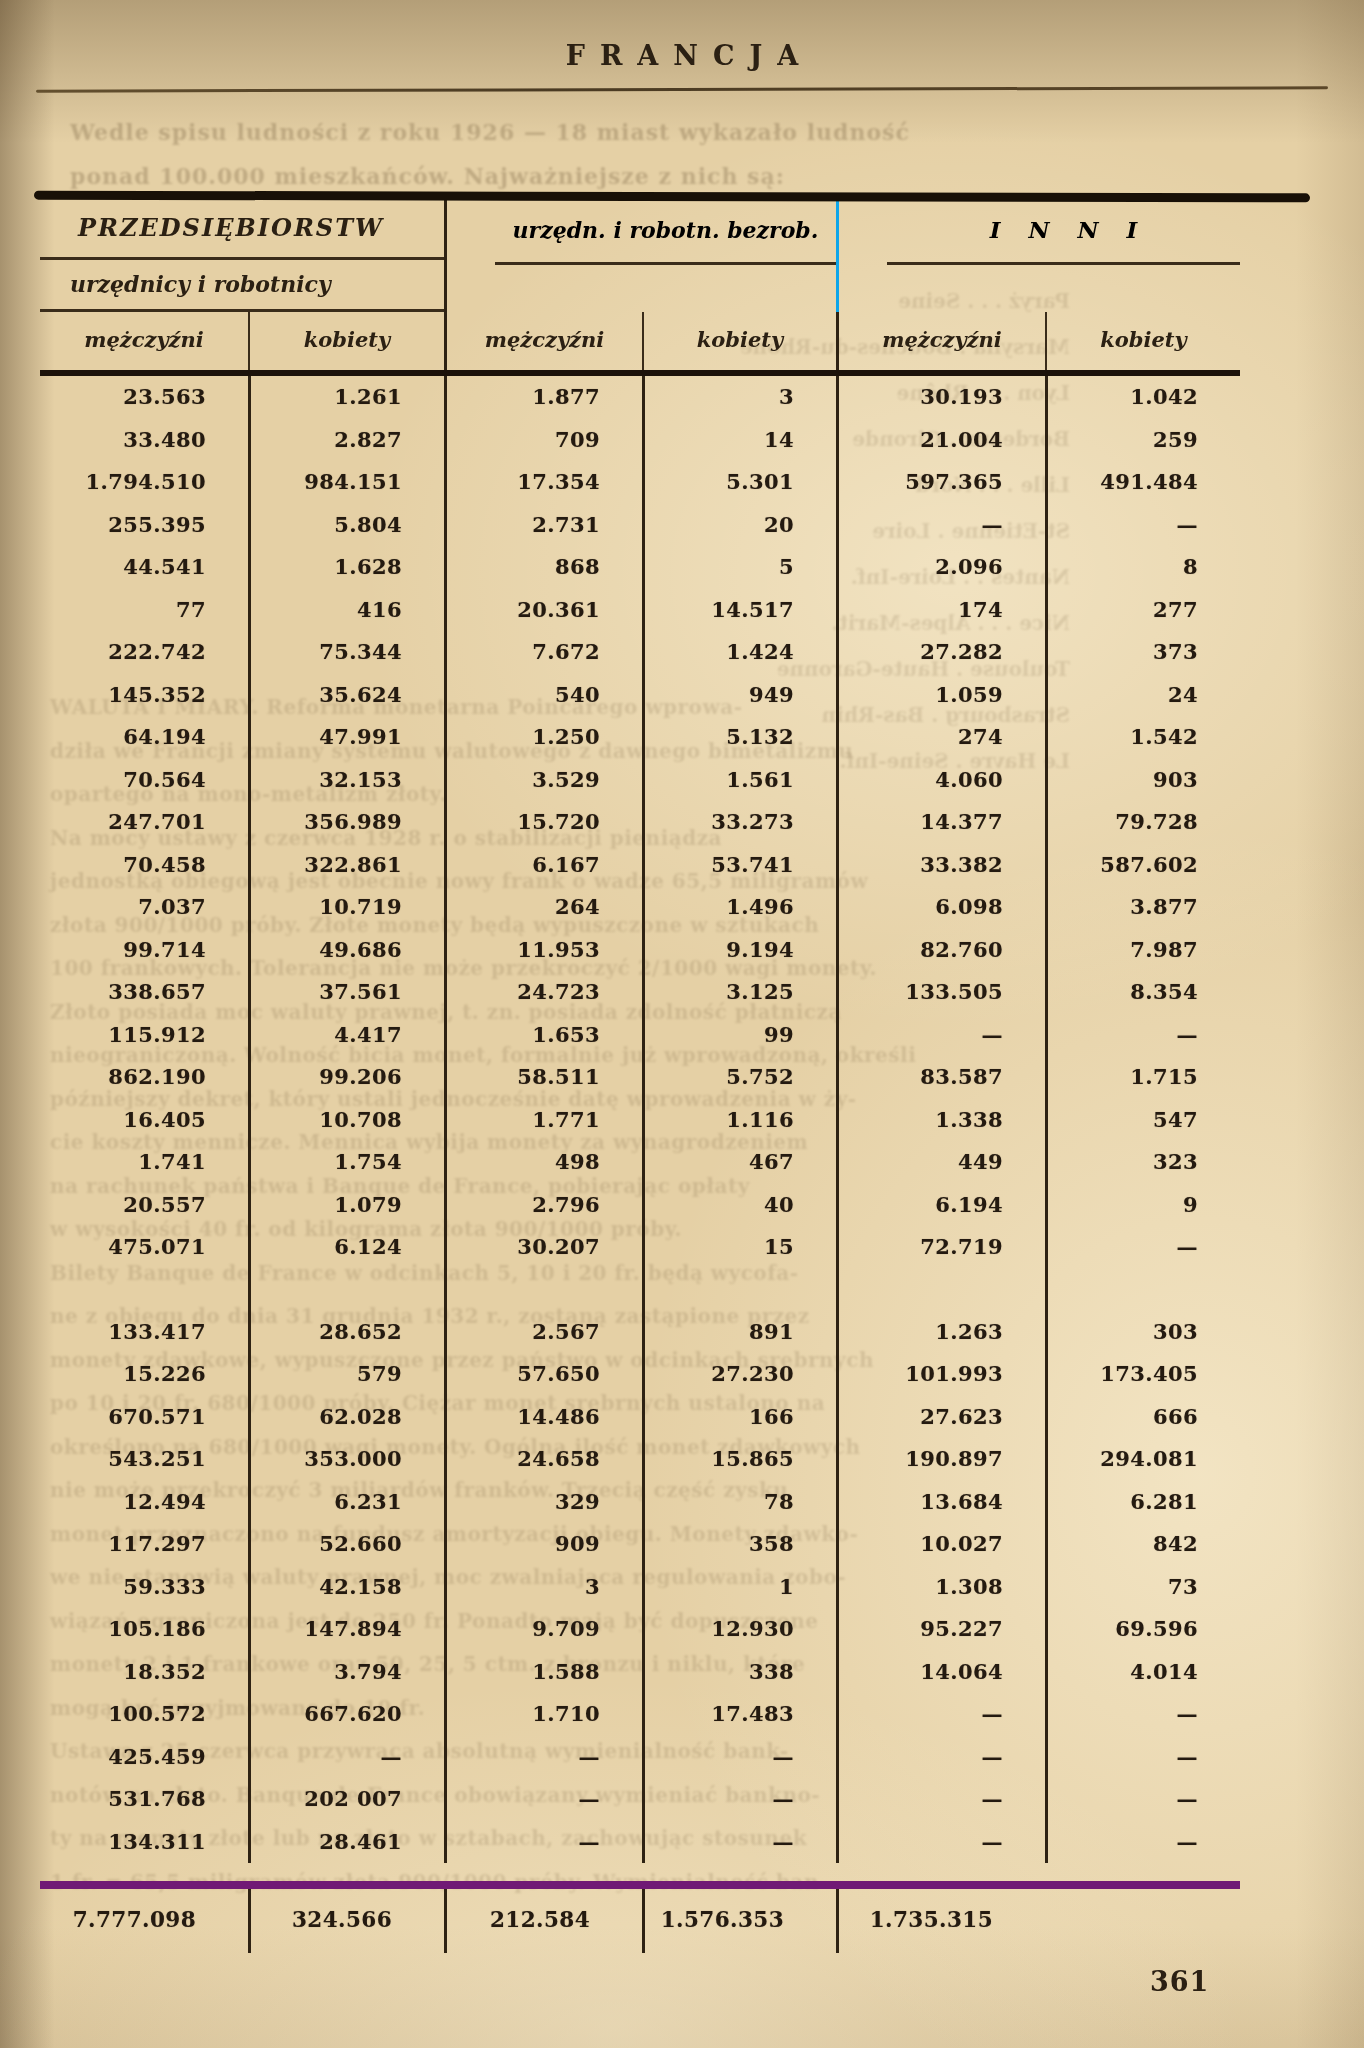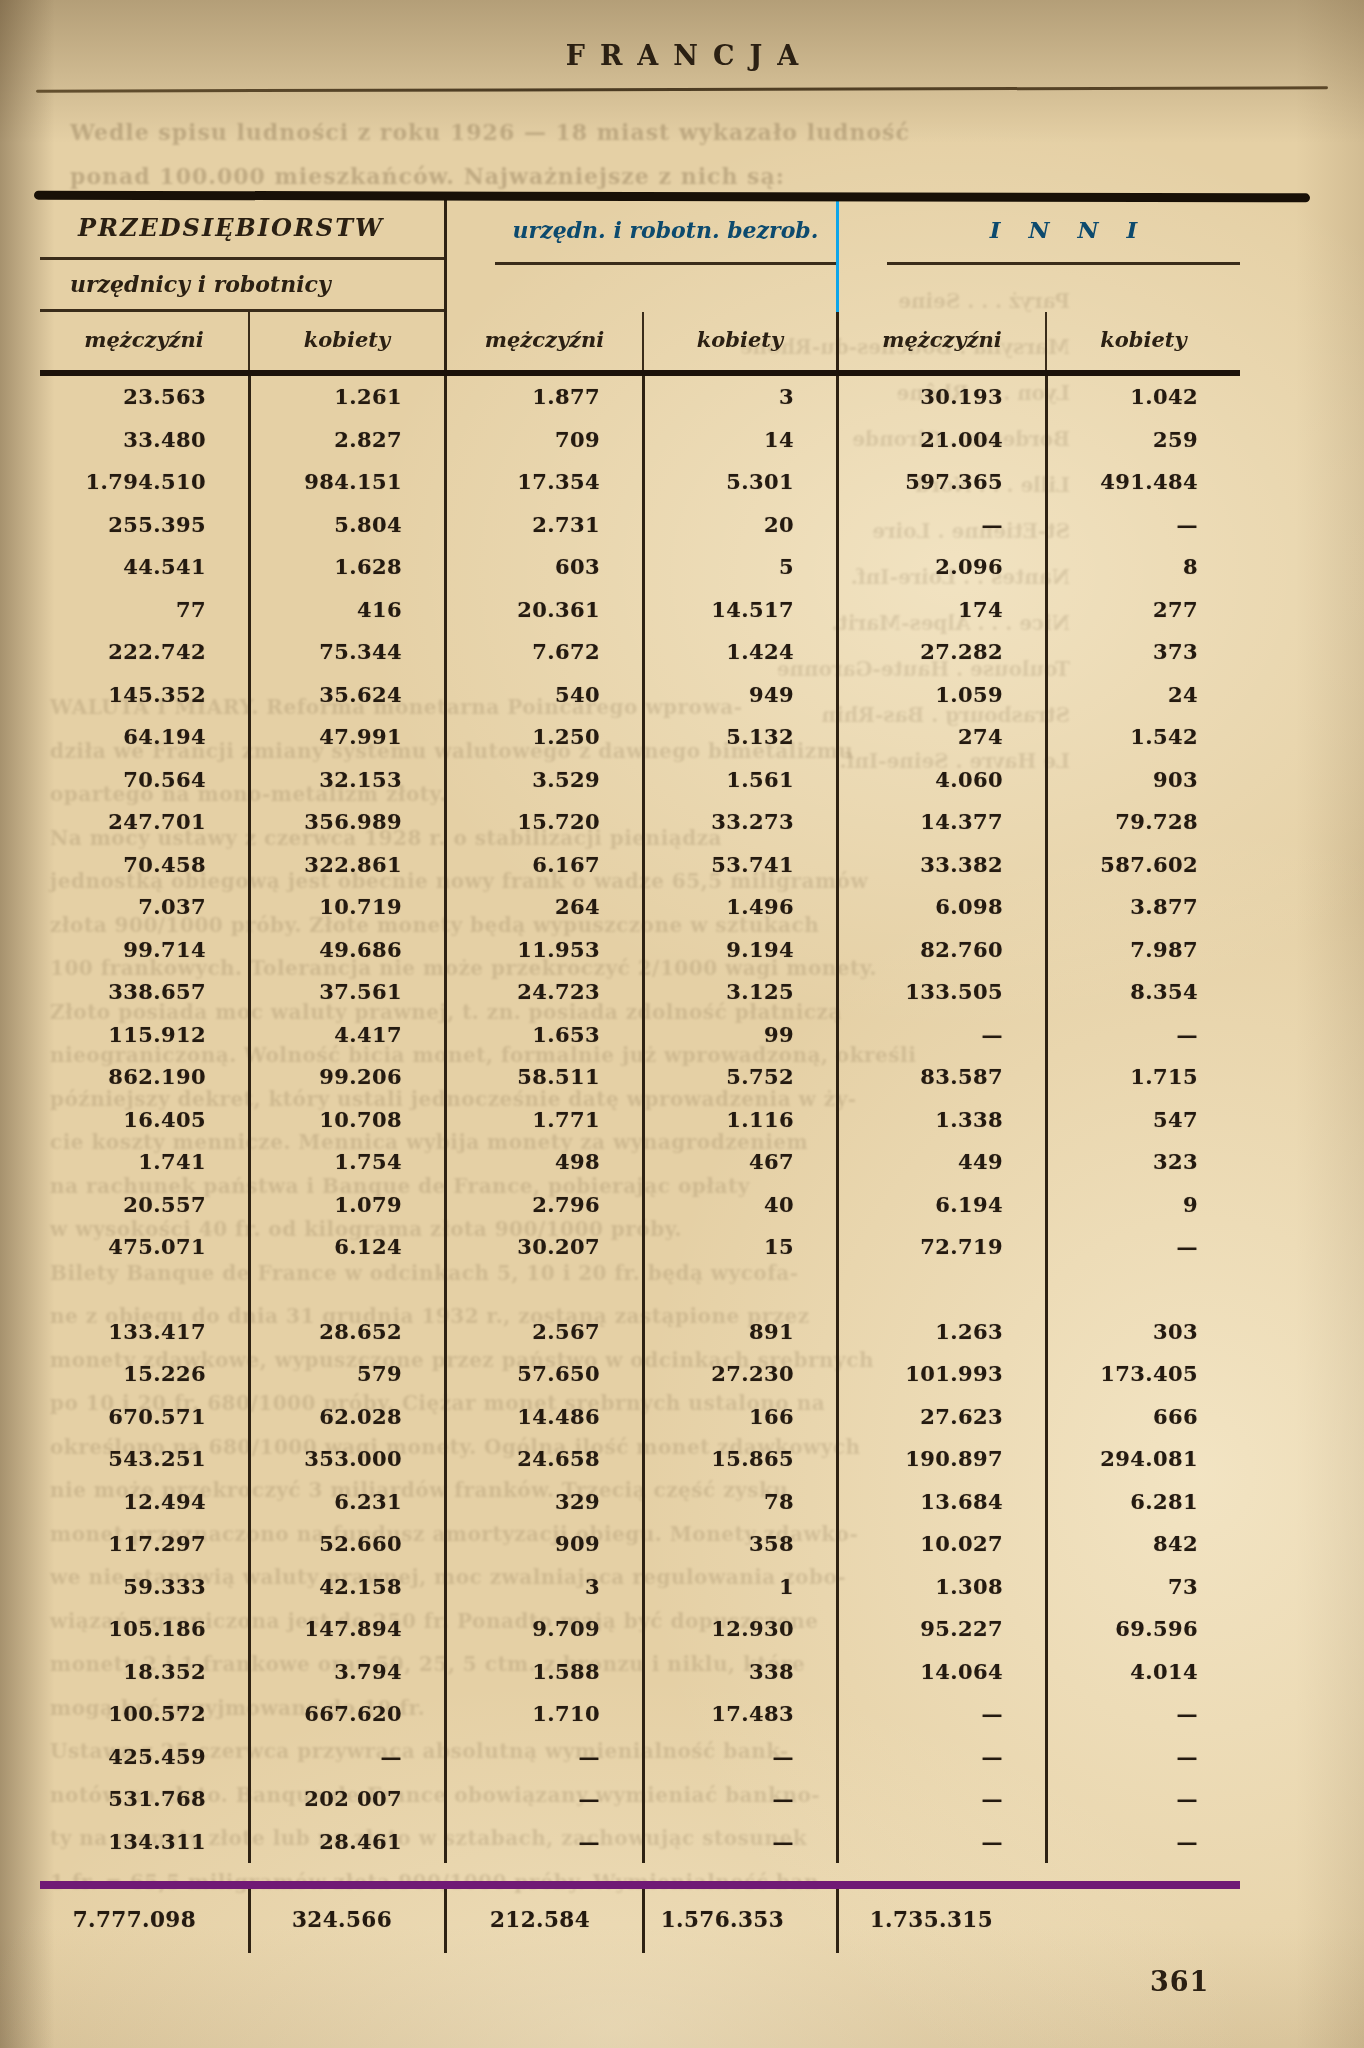--- a/index.html
+++ b/index.html
@@ -42,21 +42,21 @@
     background:#181007;border-radius:5px;transform:rotate(0.12deg);}
   .thead{display:grid;grid-template-columns:208px 196px 198px 194px 209px 195px;
     grid-template-rows:60px 52px 58px;border-bottom:6px solid #1c120a;}
   .g1a{grid-column:1/3;grid-row:1;font-style:italic;font-weight:700;font-size:24px;
     letter-spacing:2px;padding-left:38px;line-height:56px;border-bottom:3px solid #3a2c1a;color:#2b2013;}
   .g1b{grid-column:1/3;grid-row:2;font-style:italic;font-weight:700;font-size:22px;
     padding-left:30px;line-height:48px;border-bottom:3px solid #3a2c1a;color:#2b2013;}
   .g2{grid-column:3/5;grid-row:1/3;border-left:3px solid #2e2213;}
   .g3{grid-column:5/7;grid-row:1/3;border-left:3px solid #0ea5e9;}
   .gtitle{display:block;height:62px;line-height:60px;text-align:center;
-    font-style:italic;font-weight:700;font-size:22px;border-bottom:3px solid #3a2c1a;color:#0c4a6e;margin-left:48px;}
+    font-style:italic;font-weight:700;font-size:22px;border-bottom:3px solid #3a2c1a;color:#000000;margin-left:48px;}
   .g3 .gtitle{font-style:italic;letter-spacing:10px;text-indent:10px;font-size:23px;}
   .sub{font-style:italic;font-weight:700;font-size:21px;text-align:center;
     line-height:56px;color:#2b2013;}
   .cell{box-sizing:border-box;}
   .c2,.c3,.c4,.c5,.c6{border-left:3px solid #2e2213;}
   .thead .c2,.thead .c4,.thead .c6{border-left:2.5px solid #3a2c1a;font-style:italic;}
 
   .tbody{display:block;}
   .trow{display:grid;grid-template-columns:208px 196px 198px 194px 209px 195px;}
   .trow .cell{height:42.5px;line-height:42.5px;text-align:right;padding-right:42px;
@@ -173,21 +173,21 @@
           <div class="cell c1">255.395</div>
           <div class="cell c2">5.804</div>
           <div class="cell c3">2.731</div>
           <div class="cell c4">20</div>
           <div class="cell c5">—</div>
           <div class="cell c6">—</div>
         </div>
         <div class="trow">
           <div class="cell c1">44.541</div>
           <div class="cell c2">1.628</div>
-          <div class="cell c3">603</div>
+          <div class="cell c3">868</div>
           <div class="cell c4">5</div>
           <div class="cell c5">2.096</div>
           <div class="cell c6">8</div>
         </div>
         <div class="trow">
           <div class="cell c1">77</div>
           <div class="cell c2">416</div>
           <div class="cell c3">20.361</div>
           <div class="cell c4">14.517</div>
           <div class="cell c5">174</div>

